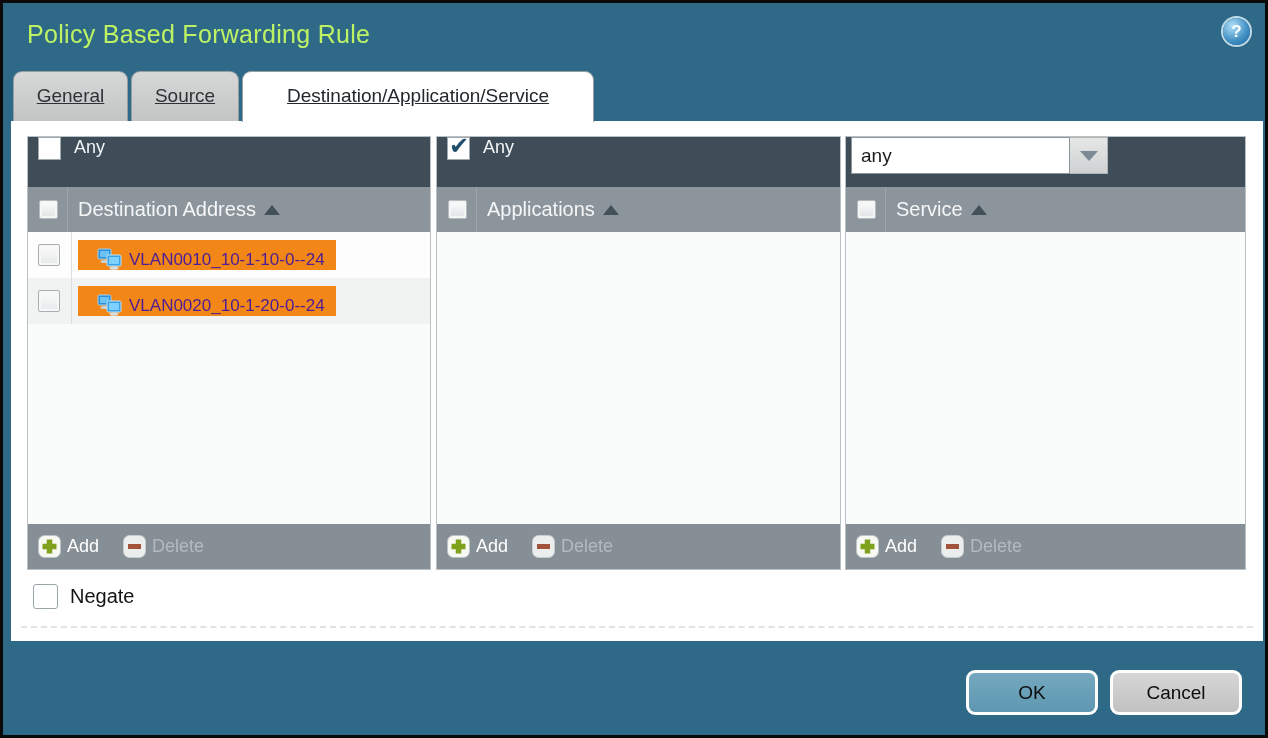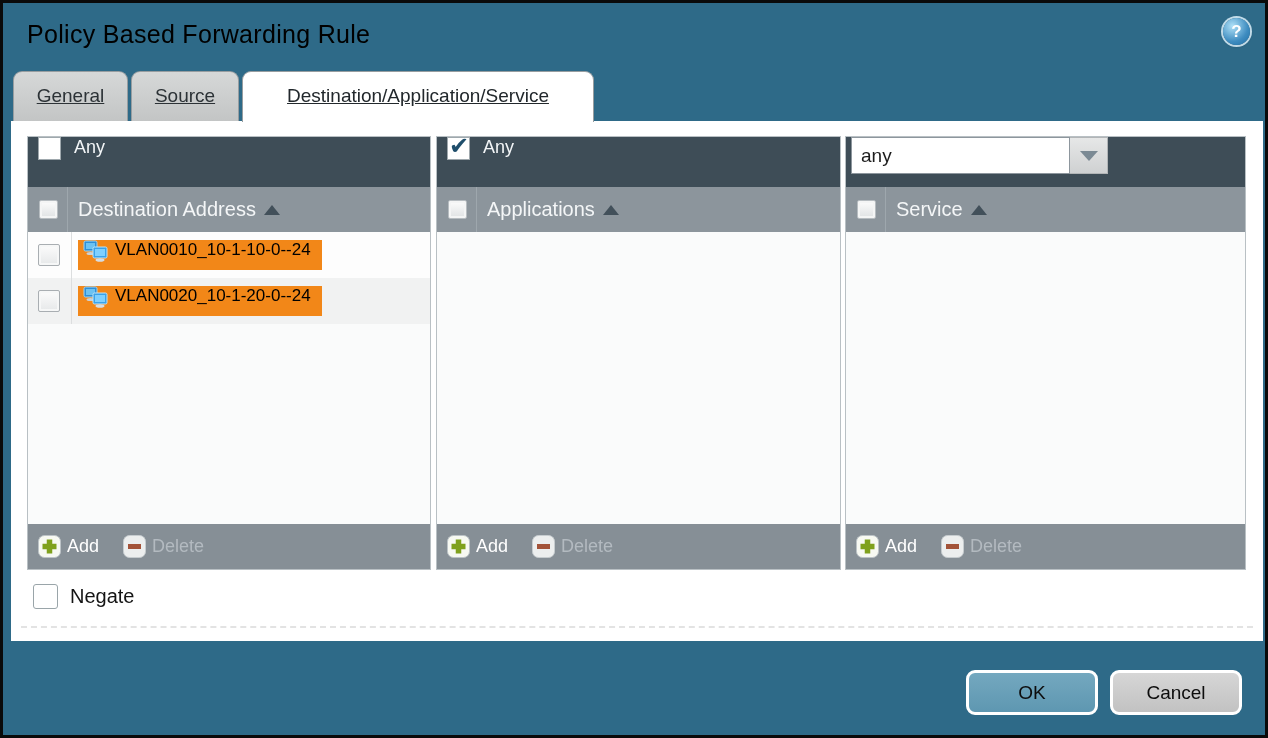--- a/index.html
+++ b/index.html
@@ -4,21 +4,21 @@
 <style>
   * { margin:0; padding:0; box-sizing:border-box; }
   html,body { width:1268px; height:738px; }
   body { font-family:"Liberation Sans", sans-serif; background:#000; }
   .dialog {
     position:relative; width:1268px; height:738px;
     background:#2e6a88; border:3px solid #0a0a0a; overflow:hidden;
   }
   
   .title { position:absolute; left:24px; top:17px; font-size:25px; font-weight:400;
-    letter-spacing:0.3px; color:#000000; }
+    letter-spacing:0.3px; color:#bef264; }
   .help-icon { position:absolute; right:15px; top:15px; width:27px; height:27px;
     border-radius:50%; background:radial-gradient(circle at 35% 30%, #aee0f7, #3e8cc0 60%, #1f6da3);
     box-shadow:0 0 0 2px rgba(220,240,250,0.85), 0 1px 3px rgba(0,0,0,0.4);
     color:#fff; font-size:17px; font-weight:bold; text-align:center; line-height:27px; cursor:pointer; }
   
   .tabbar { position:absolute; left:0; top:68px; height:50px; width:100%; }
   .tab { position:absolute; top:0; height:50px; background:linear-gradient(#d6d8d8,#c3c5c5);
     border:1px solid #979da0; border-bottom:none; border-radius:9px 9px 0 0;
     font-size:19px; color:#2c3236; text-align:center; line-height:48px; cursor:pointer;text-decoration:underline; }
   .tab.active { background:#fff; height:51px; z-index:5; color:#22282c; }
@@ -46,22 +46,22 @@
   .colhead .sep { width:1px; height:45px; background:#9ea7ad; margin-left:9px; }
   .colhead-label { color:#f4f6f7; font-size:20px; margin-left:10px; }
   .sort-arrow { width:0; height:0; border-left:8px solid transparent; border-right:8px solid transparent;
     border-bottom:10px solid #42505a; display:inline-block; margin-left:8px; cursor:pointer; }
   .listarea { flex:1 1 auto; overflow:hidden; background:#fafbfb; }
   .lrow { height:46px; display:flex; align-items:center; }
   .lrow.odd { background:#fdfdfd; } .lrow.even { background:#f1f2f2; }
   .rowcb-cell { width:44px; align-self:stretch; display:flex; align-items:center; border-right:1px solid #dcdedf; flex:0 0 auto; }
   .cb-row { width:22px; height:22px; margin-left:10px; border:1px solid #a9aeb2; border-radius:2px;
     background:linear-gradient(#fcfcfc,#e6e8e9); box-shadow:inset 0 0 0 2px #f6f7f7; cursor:pointer; }
-  .chip { display:inline-flex; align-items:flex-start; height:30px; margin-left:6px;
-    background:#f28718; color:#000000; font-size:17px; padding:0 11px 0 5px; cursor:pointer; }
+  .chip { display:inline-flex; align-items:flex-end; height:30px; margin-left:6px;
+    background:#f28718; color:#4c1d95; font-size:17px; padding:0 11px 0 19px; cursor:pointer; }
   .chip svg { margin-right:6px; }
   .btnbar { height:45px; background:#868f96; display:flex; align-items:center; flex:0 0 auto; }
   .panel-btn { display:flex; align-items:center; cursor:pointer; }
   .panel-btn .label { font-size:18px; margin-left:6px; }
   .btn-add { margin-left:10px; } .btn-add .label { color:#fff; }
   .btn-del { margin-left:24px; cursor:default; } .btn-del .label { color:#b3bac0; }
   
   .dropdown { display:flex; margin-left:5px; height:37px; width:257px; cursor:pointer; }
   .dropdown-value { width:219px; background:#fff; border:1px solid #8d969d; font-size:19px;
     color:#1c1c1c; display:flex; align-items:center; padding-left:9px; }

